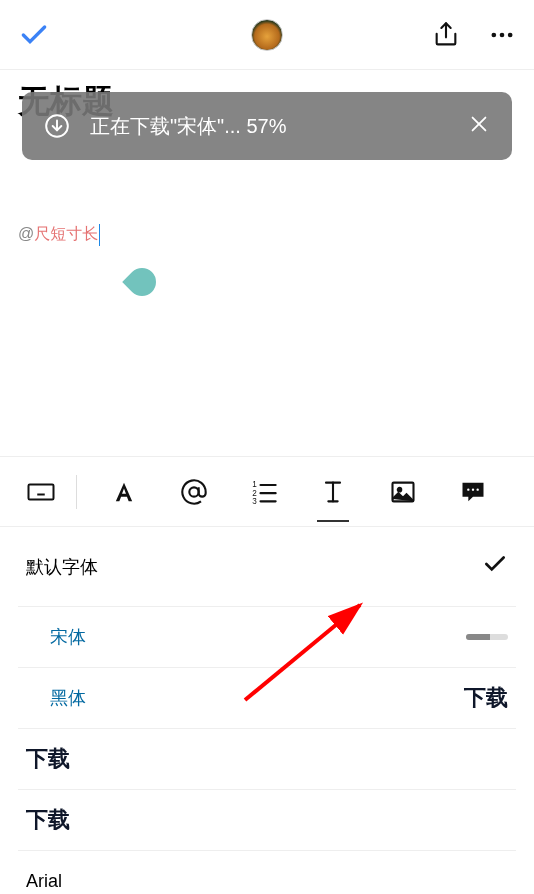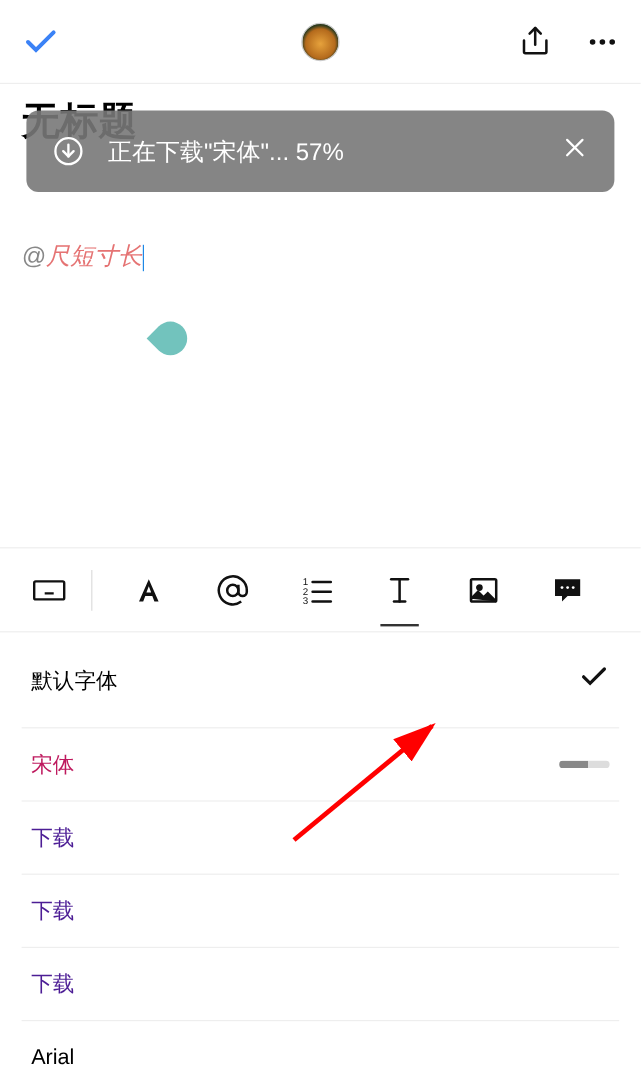--- a/index.html
+++ b/index.html
@@ -62,21 +62,21 @@
       gap: 20px;
       font-size: 20px;
     }
     .toast .dl-icon {
       width: 26px; height: 26px; flex: 0 0 auto;
     }
     .toast .close {
       margin-left: auto;
       cursor: pointer;
     }
-    .mention-line { margin-top: 76px; font-size: 20px; font-style: italic; }
+    .mention-line { margin-top: 100px; font-size: 16px; }
     .mention-line .at { color: #888; }
     .mention-line .name { color: #e57373; }
     .caret {
       display:inline-block; width:1px; height:22px;
       background:#1e88e5; vertical-align:middle;
       margin-left:1px;
     }
     .caret-handle {
       position:absolute;
       left: 128px; top: 198px;
@@ -129,22 +129,22 @@
     .font-row {
       height: 61px;
       border-bottom:1px solid #eee;
       display:flex;
       align-items:center;
       padding: 0 8px;
       font-size:18px;
     }
     .font-row:first-child { height: 80px; }
     .font-row .label { flex: 1; }
-    .font-row .label.dim { color:#be185d; }
-    .font-row .action { color:#4c1d95; font-size:18px; }
+    .font-row .label.dim { color:#0369a1;margin-left:24px; }
+    .font-row .action { color:#0f172a; font-size:22px;font-weight:bold; }
     .progress {
       width: 42px; height: 6px;
       border-radius: 3px;
       background: #ddd;
       position: relative;
       overflow: hidden;
     }
     .progress .bar {
       position:absolute; left:0; top:0; bottom:0;
       width: 57%;
@@ -282,20 +282,21 @@
           </svg>
       </span>
     </div>
     <div class="font-row">
       <span class="label dim">宋体</span>
       <span class="progress">
           <span class="bar"></span>
         </span>
     </div>
     <div class="font-row">
+      <span class="label dim">黑体</span>
       <span class="action">下载</span>
     </div>
     <div class="font-row">
       <span class="action">下载</span>
     </div>
     <div class="font-row">
       <span class="action">下载</span>
     </div>
     <div class="font-row" style="border-bottom:none">
       <span class="label">Arial</span>

